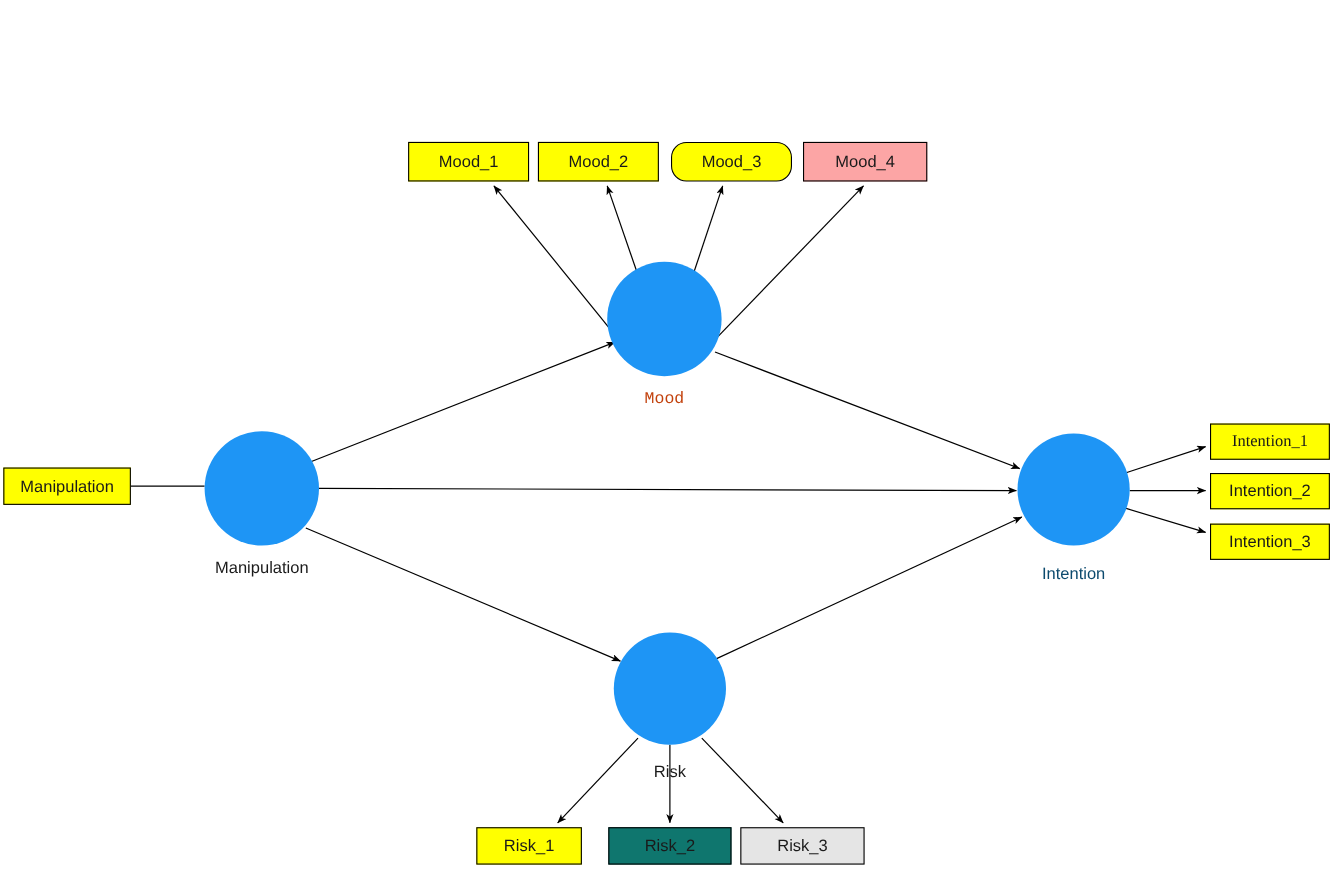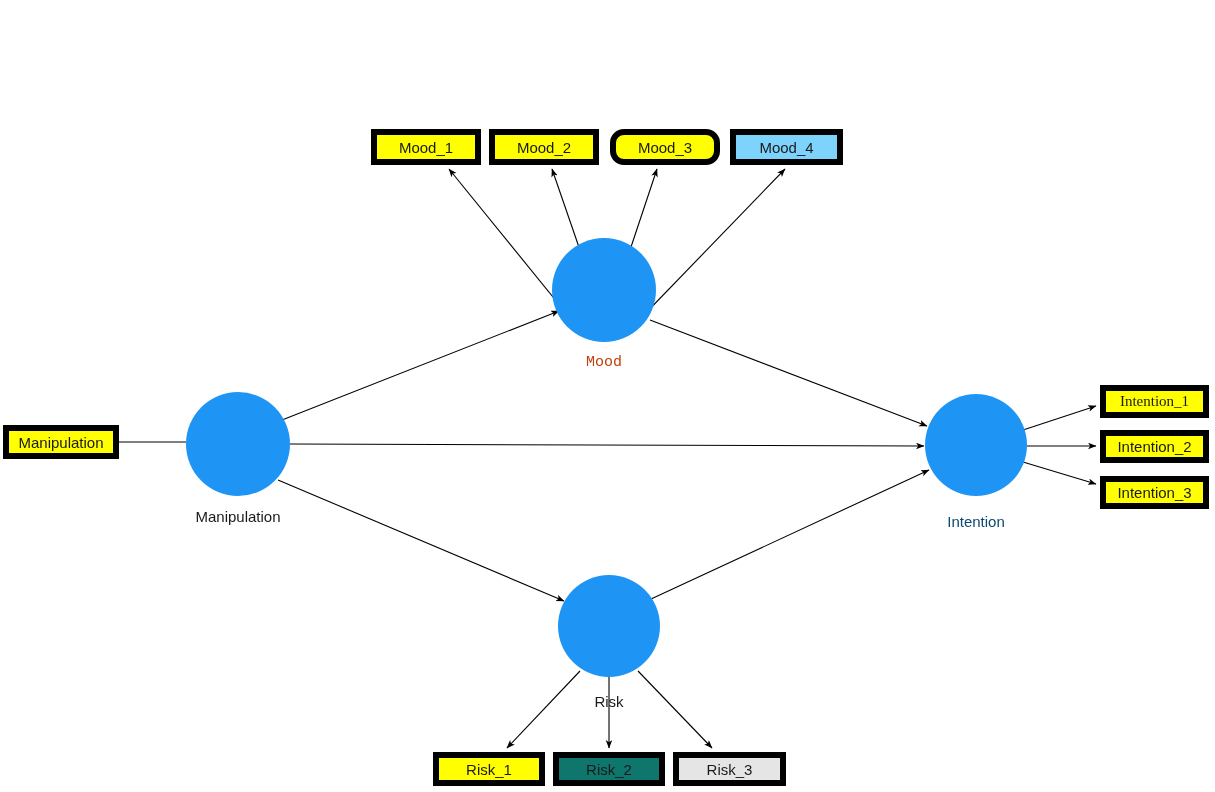--- a/index.html
+++ b/index.html
@@ -19,21 +19,21 @@
     position: absolute;
     left: 0;
     top: 0;
     width: 1215px;
     height: 792px;
   }
   .node-box {
     position: absolute;
     box-sizing: border-box;
     background: #ffff00;
-    border: 6px solid #000000;
+    border: 1px solid #000000;
     display: flex;
     align-items: center;
     justify-content: center;
     font-size: 15px;
     color: #1a1a1a;
     line-height: 1;
     white-space: nowrap;
   }
   .node-circle {
     position: absolute;
@@ -96,33 +96,33 @@
       </div>
       <div class="node-box" style="left: 371px; top: 129px; width: 110px; height: 36px; background: rgb(255, 255, 0); border-color: rgb(0, 0, 0); color: rgb(26, 26, 26);">
         <span>Mood_1</span>
       </div>
       <div class="node-box" style="left: 489px; top: 129px; width: 110px; height: 36px; background: rgb(255, 255, 0); border-color: rgb(0, 0, 0); color: rgb(26, 26, 26);">
         <span>Mood_2</span>
       </div>
       <div class="node-box" style="left: 610px; top: 129px; width: 110px; height: 36px; background: rgb(255, 255, 0); border-color: rgb(0, 0, 0); color: rgb(26, 26, 26); border-radius: 14px;">
         <span>Mood_3</span>
       </div>
-      <div class="node-box" style="left: 730px; top: 129px; width: 113px; height: 36px; background: #7dd3fc; border-color: rgb(0, 0, 0); color: rgb(26, 26, 26);">
+      <div class="node-box" style="left: 730px; top: 129px; width: 113px; height: 36px; background: #fca5a5; border-color: rgb(0, 0, 0); color: rgb(26, 26, 26);">
         <span>Mood_4</span>
       </div>
       <div class="node-box" style="left: 1100px; top: 385px; width: 109px; height: 33px; background: rgb(255, 255, 0); border-color: rgb(0, 0, 0); color: rgb(26, 26, 26); font-family: Liberation Serif, serif;">
         <span>Intention_1</span>
       </div>
       <div class="node-box" style="left: 1100px; top: 430px; width: 109px; height: 33px; background: rgb(255, 255, 0); border-color: rgb(0, 0, 0); color: rgb(26, 26, 26);">
         <span>Intention_2</span>
       </div>
       <div class="node-box" style="left: 1100px; top: 476px; width: 109px; height: 33px; background: rgb(255, 255, 0); border-color: rgb(0, 0, 0); color: rgb(26, 26, 26);">
         <span>Intention_3</span>
       </div>
-      <div class="node-box" style="left: 433px; top: 752px; width: 112px; height: 34px; background: rgb(255, 255, 0); border-color: rgb(0, 0, 0); color: rgb(26, 26, 26);">
+      <div class="node-box" style="left: 433px; top: 752px; width: 96px; height: 34px; background: rgb(255, 255, 0); border-color: rgb(0, 0, 0); color: rgb(26, 26, 26);">
         <span>Risk_1</span>
       </div>
       <div class="node-box" style="left: 553px; top: 752px; width: 112px; height: 34px; background: #0f766e; border-color: rgb(0, 0, 0); color: rgb(26, 26, 26);">
         <span>Risk_2</span>
       </div>
       <div class="node-box" style="left: 673px; top: 752px; width: 113px; height: 34px; background: #e5e5e5; border-color: rgb(0, 0, 0); color: rgb(26, 26, 26);">
         <span>Risk_3</span>
       </div>
     </div>
 

